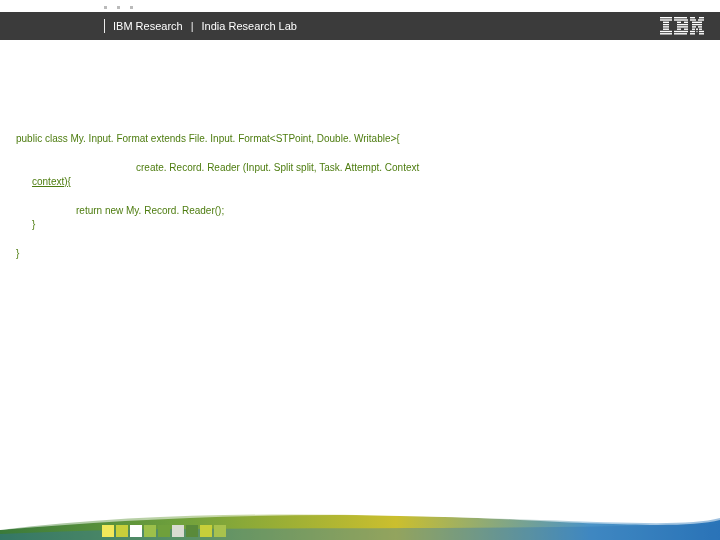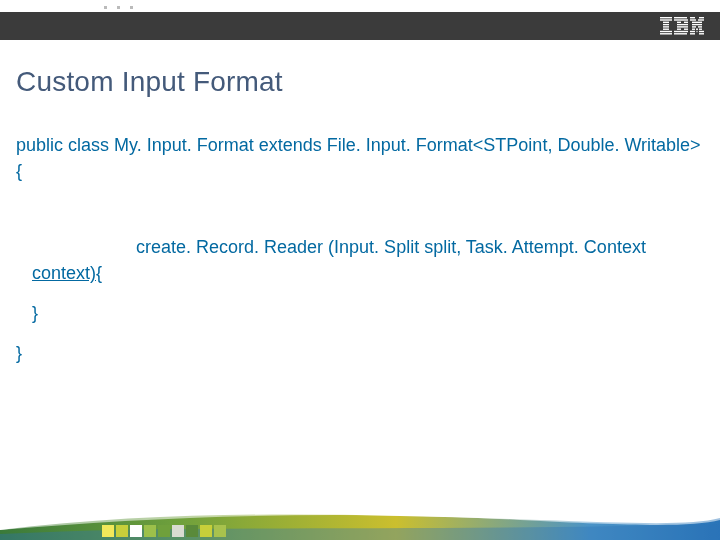--- a/index.html
+++ b/index.html
@@ -82,27 +82,27 @@
     letter-spacing: 0.2px;
     font-weight: 400;
   }
   
   .code {
     position: absolute;
     top: 132px;
     left: 16px;
     right: 16px;
     font-family: Arial, Helvetica, sans-serif;
-    font-size: 18px;
-    color: #0369a1;
+    font-size: 10px;
+    color: #4d7c0f;
     line-height: 1.45;
   }
   .code .l { white-space: pre-wrap; }
   .code .i1 { padding-left: 16px; }
-  .code .i2 { padding-left: 120px; margin-top: 36px; }
+  .code .i2 { padding-left: 120px; }
   .code .i1b { padding-left: 16px; text-decoration: underline; }
   .code .ret { padding-left: 60px; }
   .code .cb1 { padding-left: 16px; }
   .code .cb0 { padding-left: 0px; }
   .sp { height: 14px; }
 
   
   .footer {
     position: absolute;
     left: 0;
@@ -135,20 +135,26 @@
 
 <div class="slide">
 
   <div class="pips">
     <div class="pip"></div>
     <div class="pip"></div>
     <div class="pip"></div>
   </div>
 
   <div class="topbar">
+    <div class="left">
+      <span class="vsep"></span>
+      <span>IBM Research</span>
+      <span class="hsep">|</span>
+      <span>India Research Lab</span>
+    </div>
     <div class="logo">
       <svg width="44" height="18" viewBox="0 0 44 18">
         <g fill="#ffffff">
 
           <rect x="0" y="0" width="12" height="1.4"></rect>
           <rect x="0" y="2.3" width="12" height="1.4"></rect>
           <rect x="3" y="4.6" width="6" height="1.4"></rect>
           <rect x="3" y="6.9" width="6" height="1.4"></rect>
           <rect x="3" y="9.2" width="6" height="1.4"></rect>
           <rect x="3" y="11.5" width="6" height="1.4"></rect>
@@ -181,28 +187,28 @@
           <rect x="30" y="13.8" width="5" height="1.4"></rect>
             <rect x="36.5" y="13.8" width="1" height="1.4"></rect>
             <rect x="39" y="13.8" width="5" height="1.4"></rect>
           <rect x="30" y="16.1" width="5" height="1.4"></rect>
             <rect x="39" y="16.1" width="5" height="1.4"></rect>
         </g>
       </svg>
     </div>
   </div>
 
-  <div class="title">Custom Input Format</div>
 
   <div class="code">
     <div class="l">public class My. Input. Format extends File. Input. Format&lt;STPoint, Double. Writable&gt;{</div>
     <div class="sp"></div>
     <div class="l i2">create. Record. Reader (Input. Split split, Task. Attempt. Context</div>
     <div class="l i1b">context){</div>
     <div class="sp"></div>
+    <div class="l ret">return new My. Record. Reader();</div>
     <div class="l cb1">}</div>
     <div class="sp"></div>
     <div class="l cb0">}</div>
   </div>
 
   <div class="footer">
     <svg viewBox="0 0 720 38" preserveAspectRatio="none">
       <defs>
         <linearGradient id="g1" x1="0" y1="0" x2="1" y2="0">
           <stop offset="0" stop-color="#3a7a3a"></stop>

